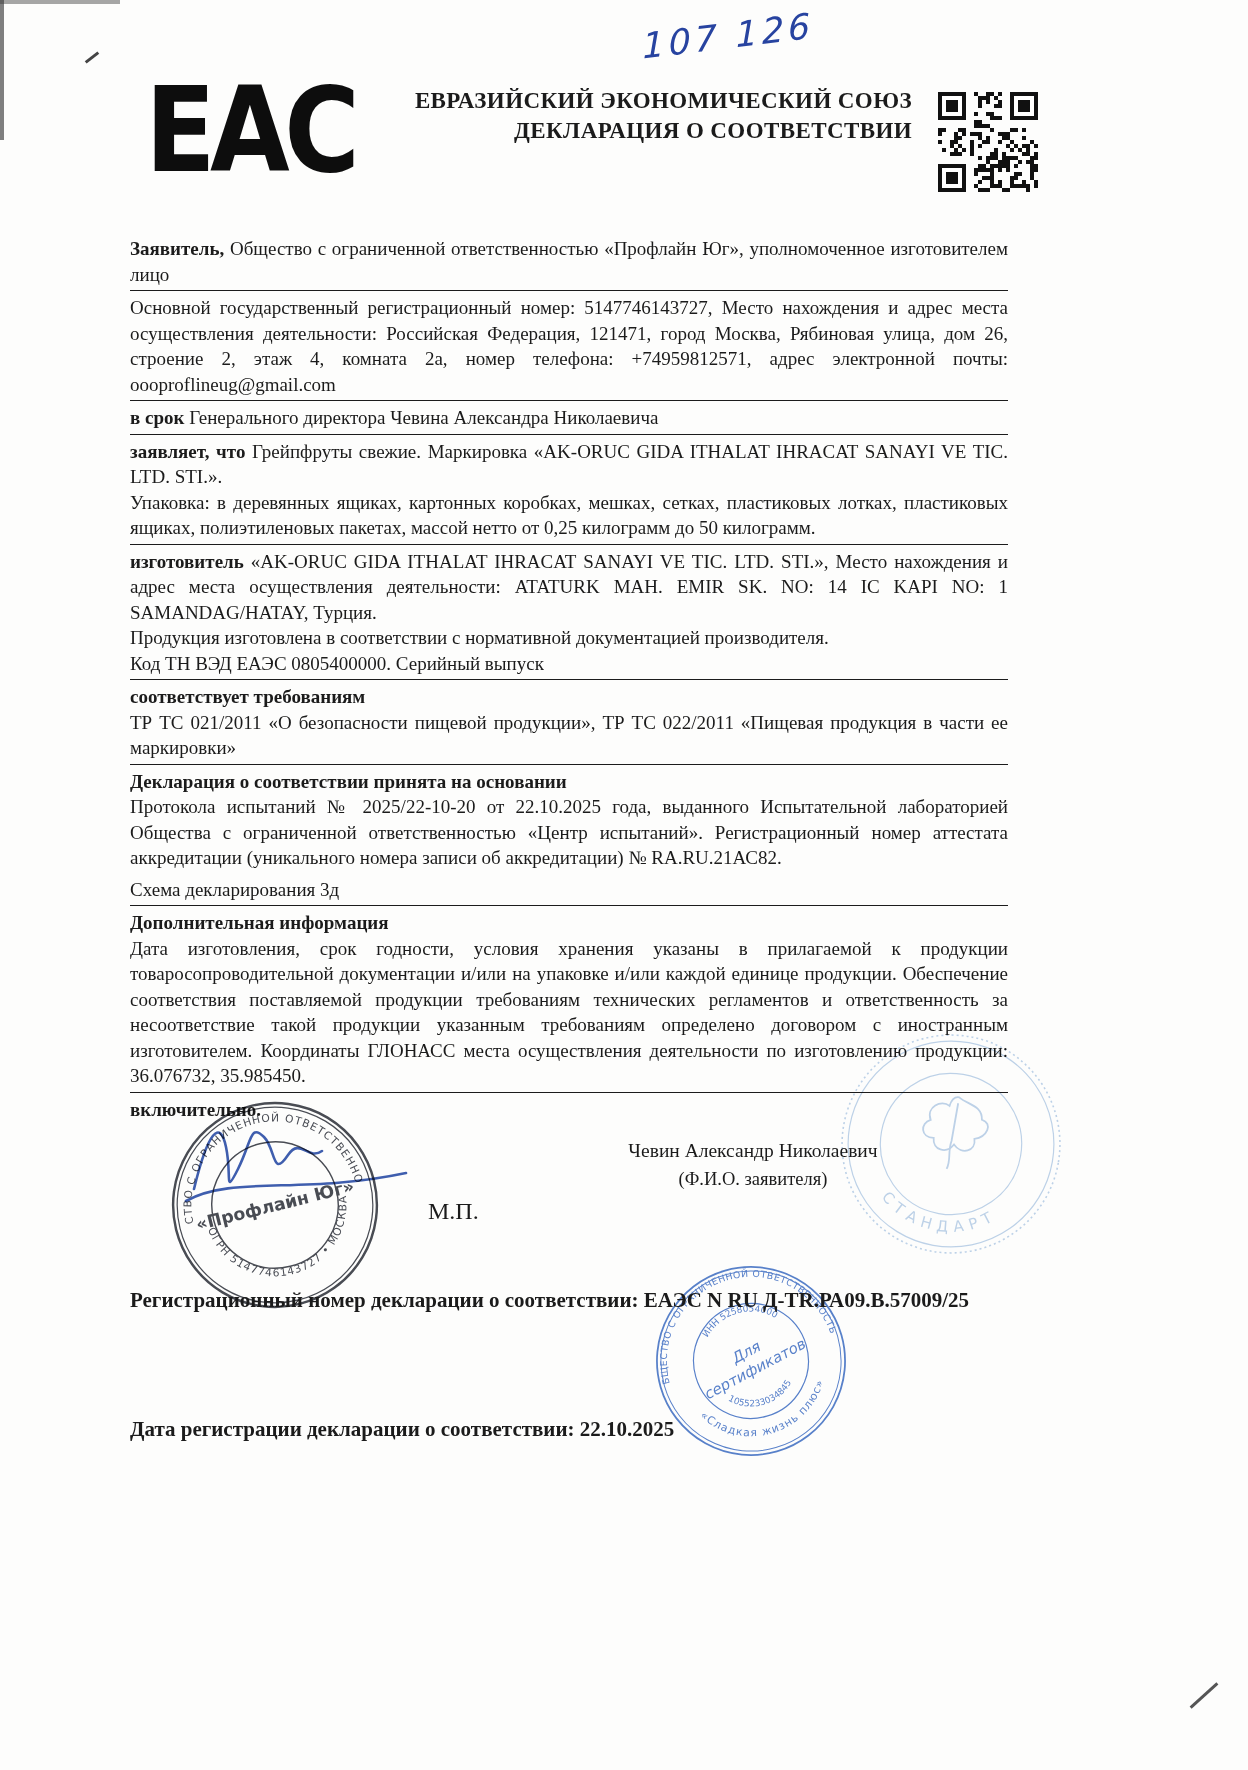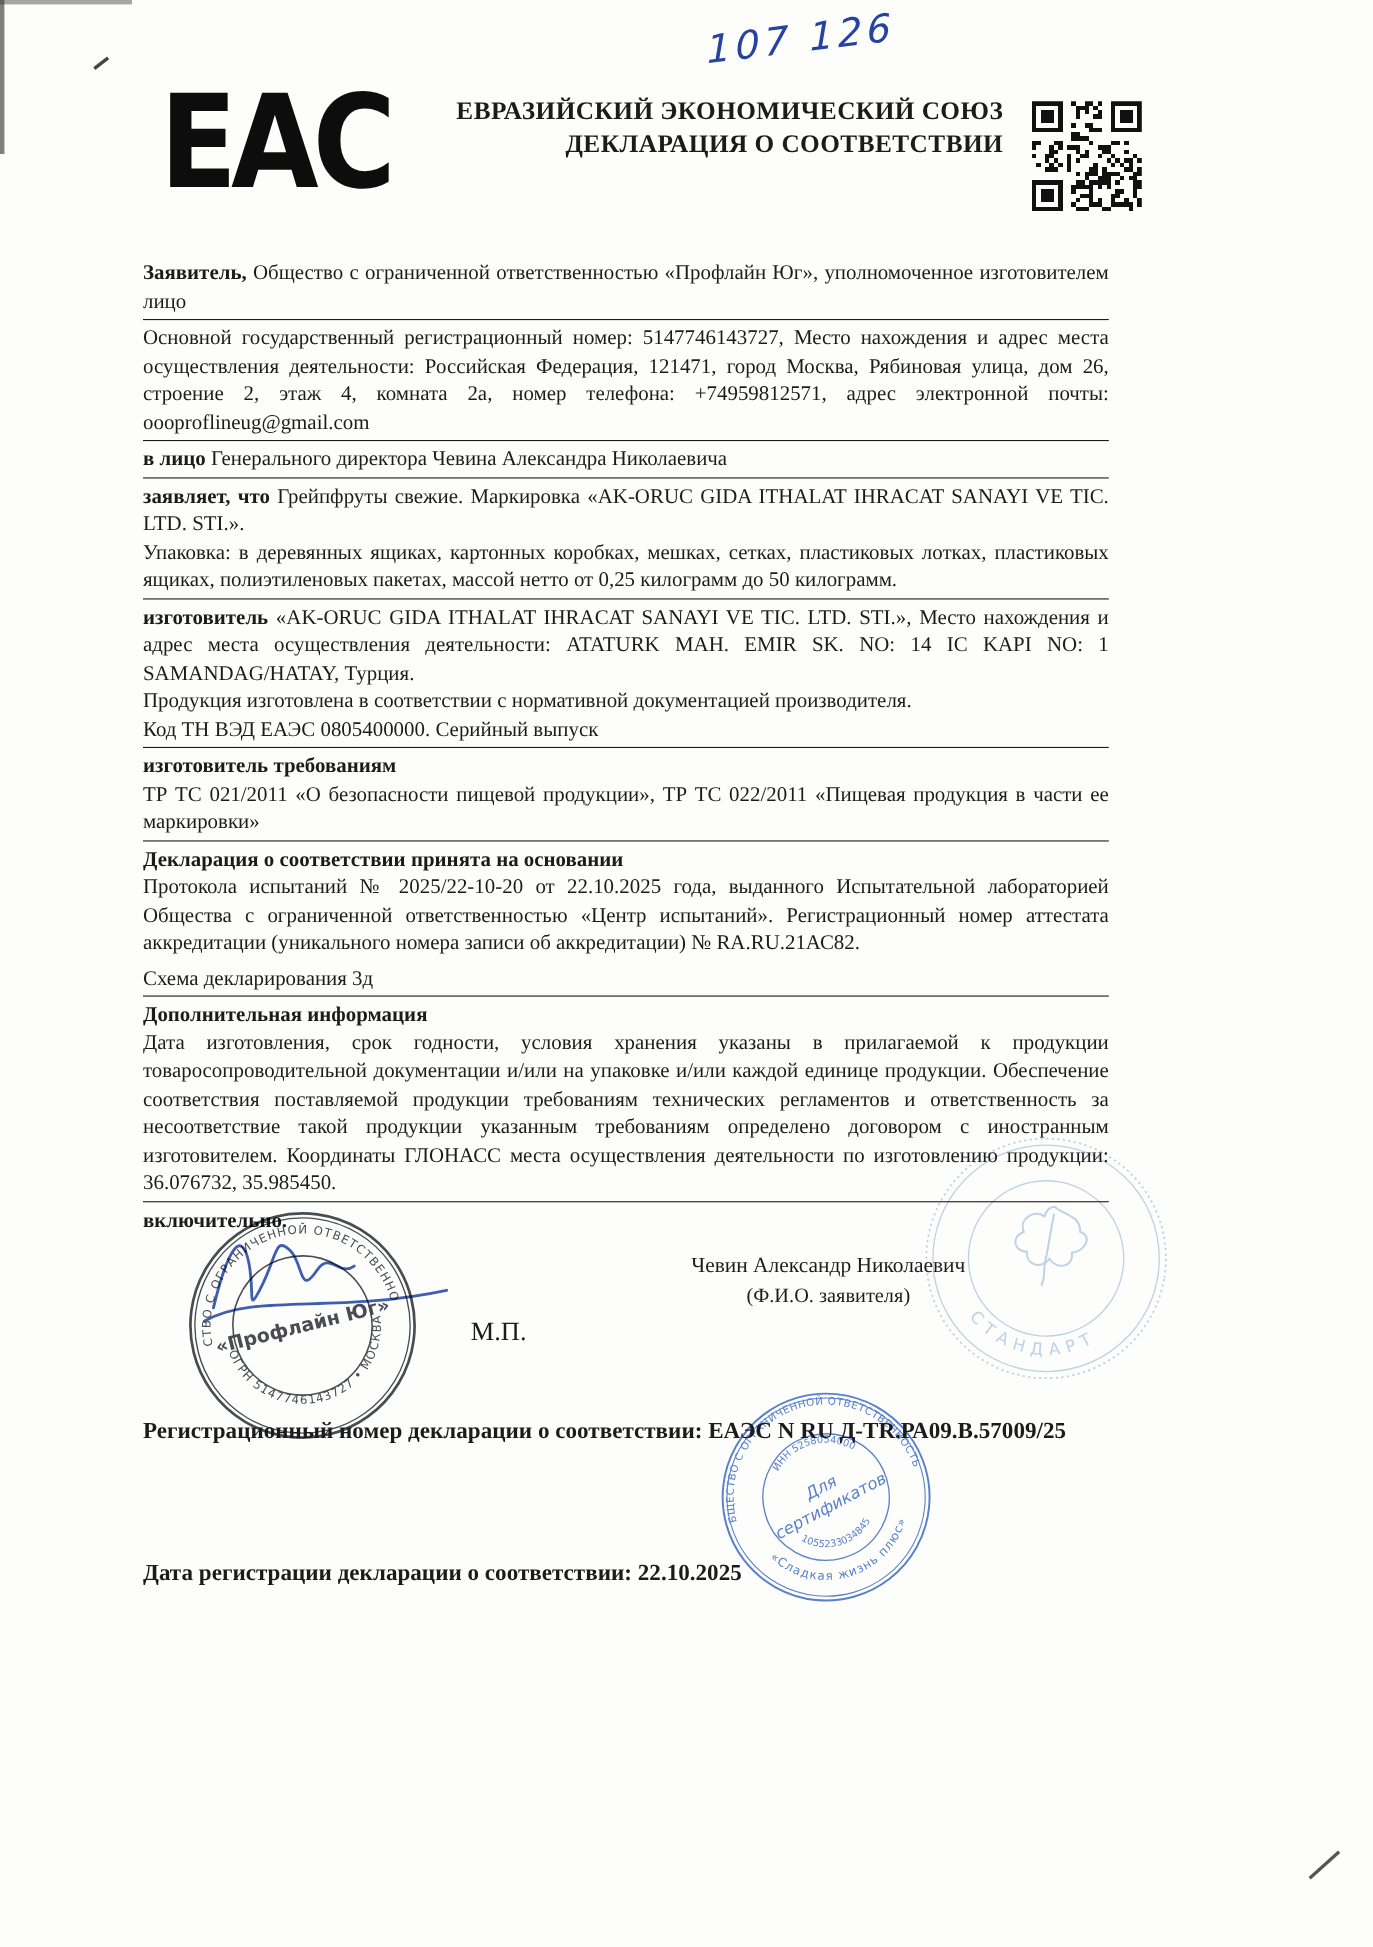--- a/index.html
+++ b/index.html
@@ -250,33 +250,33 @@
   </svg>
 
   <div class="content">
 
     <p><b>Заявитель,</b> <span>Общество с ограниченной ответственностью «Профлайн Юг», уполномоченное изготовителем лицо</span></p>
     <div class="rule"></div>
 
     <p>Основной государственный регистрационный номер: 5147746143727, Место нахождения и адрес места осуществления деятельности: Российская Федерация, 121471, город Москва, Рябиновая улица, дом 26, строение 2, этаж 4, комната 2а, номер телефона: +74959812571, адрес электронной почты: oooproflineug@gmail.com</p>
     <div class="rule"></div>
 
-    <p><b>в лицо</b> <span>Генерального директора Чевина Александра Николаевича</span></p>
+    <p><b>в срок</b> <span>Генерального директора Чевина Александра Николаевича</span></p>
     <div class="rule"></div>
 
     <p><b>заявляет, что</b> <span>Грейпфруты свежие. Маркировка «AK-ORUC GIDA ITHALAT IHRACAT SANAYI VE TIC. LTD. STI.».</span></p>
     <p>Упаковка: в деревянных ящиках, картонных коробках, мешках, сетках, пластиковых лотках, пластиковых ящиках, полиэтиленовых пакетах, массой нетто от 0,25 килограмм до 50 килограмм.</p>
     <div class="rule"></div>
 
     <p><b>изготовитель</b> <span>«AK-ORUC GIDA ITHALAT IHRACAT SANAYI VE TIC. LTD. STI.», Место нахождения и адрес места осуществления деятельности: ATATURK MAH. EMIR SK. NO: 14 IC KAPI NO: 1 SAMANDAG/HATAY, Турция.</span></p>
     <p>Продукция изготовлена в соответствии с нормативной документацией производителя.</p>
     <p>Код ТН ВЭД ЕАЭС 0805400000. Серийный выпуск</p>
     <div class="rule"></div>
 
-    <p class="bold">изготовитель требованиям</p>
+    <p class="bold">соответствует требованиям</p>
     <p>ТР ТС 021/2011 «О безопасности пищевой продукции»,  ТР ТС 022/2011 «Пищевая продукция в части ее маркировки»</p>
     <div class="rule"></div>
 
     <p class="bold">Декларация о соответствии принята на основании</p>
     <p>Протокола испытаний № 2025/22-10-20 от 22.10.2025 года, выданного Испытательной лабораторией Общества с ограниченной ответственностью «Центр испытаний». Регистрационный номер аттестата аккредитации (уникального номера записи об аккредитации) № RA.RU.21АС82.</p>
     <p class="scheme">Схема декларирования 3д</p>
     <div class="rule"></div>
 
     <p class="bold">Дополнительная информация</p>
     <p>Дата изготовления, срок годности, условия хранения указаны в прилагаемой к продукции товаросопроводительной документации и/или на упаковке и/или каждой единице продукции. Обеспечение соответствия поставляемой продукции требованиям технических регламентов и ответственность за несоответствие такой продукции указанным требованиям определено договором с иностранным изготовителем. Координаты ГЛОНАСС места осуществления деятельности по изготовлению продукции: 36.076732, 35.985450.</p>

